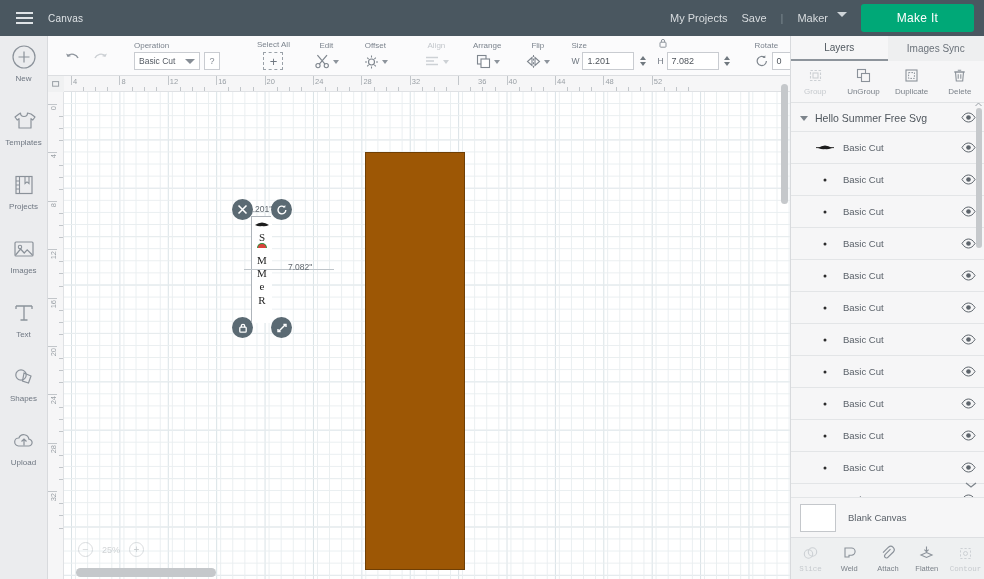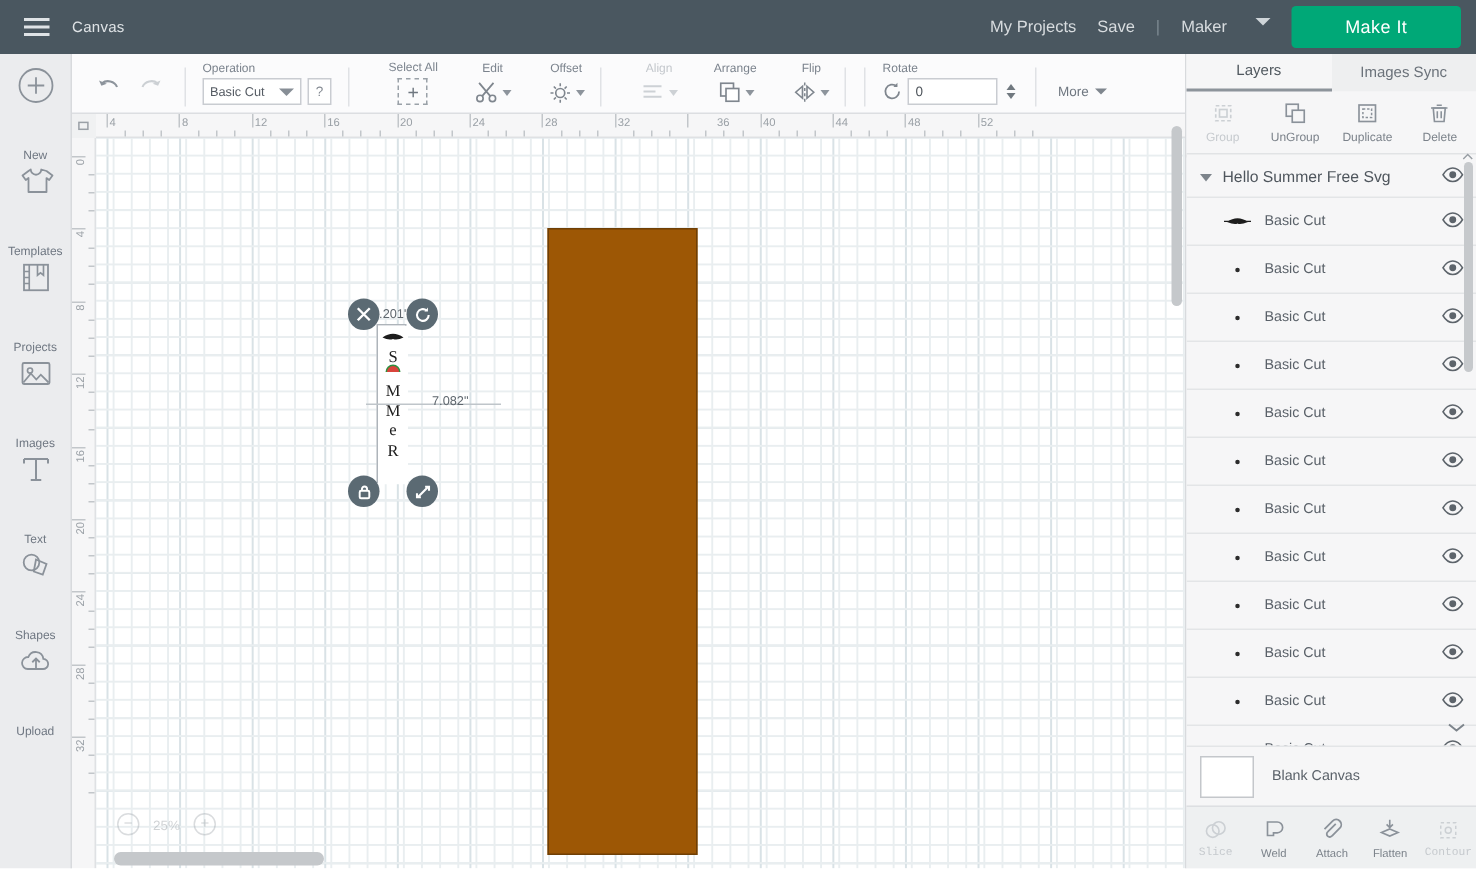--- a/index.html
+++ b/index.html
@@ -19,38 +19,38 @@
   }
   .hamburger { width: 48px; height: 36px; display: flex; flex-direction: column;
     justify-content: center; align-items: center; gap: 3px; cursor: pointer; }
   .hamburger span { display: block; width: 17px; height: 2px; background: #dfe3e6; }
   .topbar-canvas { font-size: 10px; color: #dfe3e6; letter-spacing: .2px; }
   .topbar-title { position: absolute; left: 0; right: 0; text-align: center;
     font-size: 13px; color: #ffffff; pointer-events: none; }
   .topbar-right { margin-left: auto; display: flex; align-items: center;
     gap: 14px; padding-right: 10px; font-size: 11px; color: #d8dcdf; }
   .topbar-right .sep { color: #7d8a92; }
-  .maker-sel { display: flex; gap: 19px; cursor: pointer; }
+  .maker-sel { display: flex; gap: 9px; cursor: pointer; }
   .caret-dn { width: 0; height: 0; border-left: 5px solid transparent;
     border-right: 5px solid transparent; border-top: 5px solid #cfd5d9; }
   .makeit {
     background: #00a877; color: #fff; font-size: 12px;
     border: none; border-radius: 3px; padding: 7px 0; width: 113px;
     cursor: pointer; letter-spacing: .3px;
   }
 
   
   .leftrail {
     position: absolute; left: 0; top: 36px; width: 48px; height: 543px;
     background: #ebecee; border-right: 1px solid #d8dadd;
     display: flex; flex-direction: column; align-items: center;
     padding-top: 8px;
   }
   .rail-item { width: 48px; height: 64px; display: flex; flex-direction: column;
-    align-items: center; justify-content: space-between; gap: 4px; cursor: pointer; }
+    align-items: center; justify-content: flex-start; gap: 4px; cursor: pointer; }
   .rail-item .lbl { font-size: 8px; color: #6f7782; }
   .rail-icon { width: 26px; height: 26px; display: block; }
 
   
   .toolbar {
     position: absolute; left: 48px; top: 36px; width: 742px; height: 40px;
     background: #fbfbfc; border-bottom: 1px solid #dcdee1;
     display: flex; align-items: flex-end; padding-left: 8px;
   }
   .tool-group { display: flex; align-items: flex-end; height: 40px; padding: 0 5px; }
@@ -353,20 +353,43 @@
           <path d="M8.5 2v13" stroke="#7f868e" stroke-width="1" stroke-dasharray="2 1.6"></path>
           <path d="M7 4.5L2.5 8.5 7 12.5z" fill="none" stroke="#7f868e" stroke-width="1.1"></path>
           <path d="M10 4.5l4.5 4-4.5 4z" fill="none" stroke="#7f868e" stroke-width="1.1"></path>
         </svg>
         <span class="mini-caret"></span>
       </div>
     </div>
 
     <div class="tool-sep"></div>
 
+    <div class="tool-group">
+      <div class="size-wrap">
+        <span class="size-cap">Size</span>
+        <svg class="lock-mini" width="12" height="12" viewBox="0 0 12 12">
+          <rect x="3" y="5.2" width="6" height="5" rx="0.8" fill="none" stroke="#8d949c" stroke-width="1"></rect>
+          <path d="M4.4 5.2V4a1.6 1.6 0 0 1 3.2 0v1.2" fill="none" stroke="#8d949c" stroke-width="1"></path>
+        </svg>
+        <div class="size-row">
+          <span class="dim-lab">W</span>
+          <div class="num-field">1.201</div>
+          <span class="spin">
+              <i class="up"></i>
+              <i class="dn"></i>
+            </span>
+          <span class="dim-lab" style="margin-left:6px">H</span>
+          <div class="num-field">7.082</div>
+          <span class="spin">
+              <i class="up"></i>
+              <i class="dn"></i>
+            </span>
+        </div>
+      </div>
+    </div>
 
     <div class="tool-sep"></div>
 
     <div class="tool-group">
       <div class="size-wrap">
         <span class="size-cap">Rotate</span>
         <div class="size-row">
           <svg width="14" height="14" viewBox="0 0 14 14">
             <path d="M11.4 7a4.6 4.6 0 1 1-1.6-3.5" fill="none" stroke="#7f868e" stroke-width="1.2"></path>
             <path d="M10.3 1.2v2.8H7.6z" fill="#7f868e"></path>

